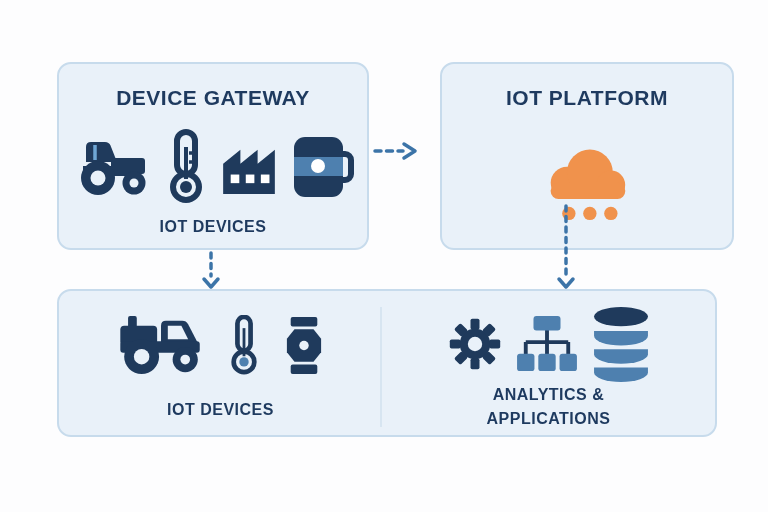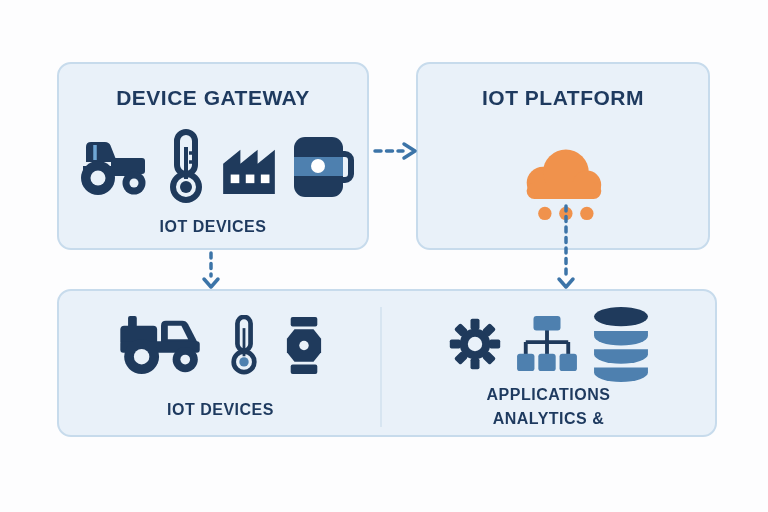--- a/index.html
+++ b/index.html
@@ -15,21 +15,21 @@
     position:relative; overflow:hidden;
   }
   .stage{position:absolute;inset:0;}
   .box{
     position:absolute;
     background:var(--box-bg);
     border:2px solid var(--box-border);
     border-radius:14px;
   }
   .box-gateway{left:57px;top:62px;width:312px;height:188px;}
-  .box-platform{left:416px;top:62px;width:294px;height:188px;}
+  .box-platform{left:440px;top:62px;width:294px;height:188px;}
   .box-bottom{left:57px;top:289px;width:660px;height:148px;display:flex;}
   .box-title{
     position:absolute;top:22px;left:0;right:0;
     text-align:center;font-weight:700;font-size:21px;
     letter-spacing:.5px;color:var(--title-text);
   }
   .box-label{
     position:absolute;left:0;right:0;text-align:center;
     font-weight:700;font-size:16px;letter-spacing:.5px;color:var(--title-text);
   }
@@ -204,22 +204,22 @@
         <span>
           <svg width="58" height="77" viewBox="0 0 60 80">
             <ellipse cx="30" cy="11" rx="28" ry="10" class="f-navy"></ellipse>
             <path class="f-med" d="M2,26 H58 V31 A28,10 0 0 1 2,31 Z"></path>
             <path class="f-med" d="M2,45 H58 V50 A28,10 0 0 1 2,50 Z"></path>
             <path class="f-med" d="M2,64 H58 V69 A28,10 0 0 1 2,69 Z"></path>
           </svg>
         </span>
       </div>
       <div class="box-label br-label">
+        <div>ANALYTICS &amp;</div>
         <div>APPLICATIONS</div>
-        <div>ANALYTICS &amp;</div>
       </div>
     </div>
   </div>
 
   <svg class="arrow-layer" width="768" height="512" viewBox="0 0 768 512">
     <g>
       <line x1="375" y1="151" x2="403" y2="151" stroke-dasharray="6 5.5"></line>
       <path d="M404,144 L415,151 L404,158"></path>
     </g>
     <g>

